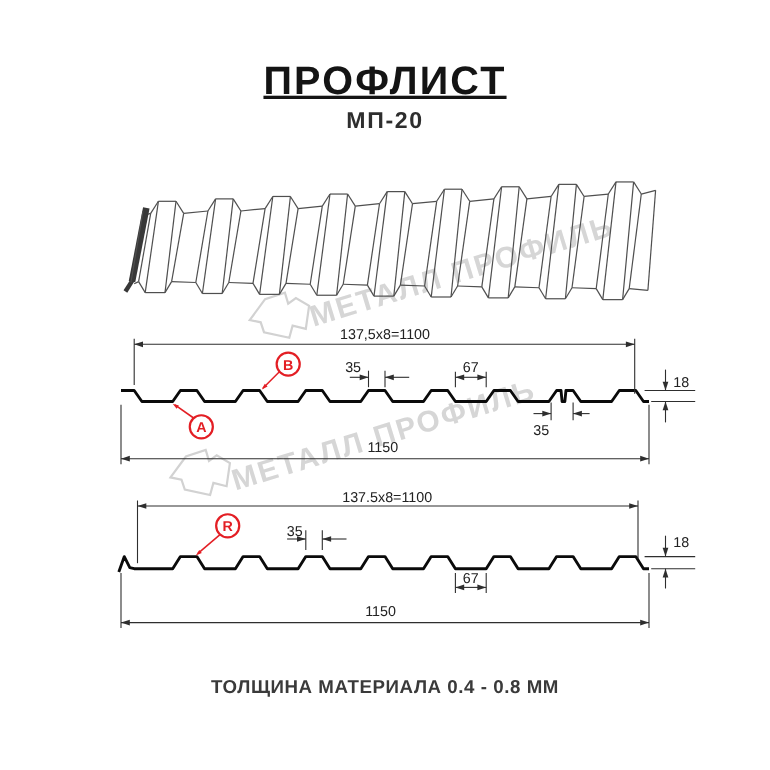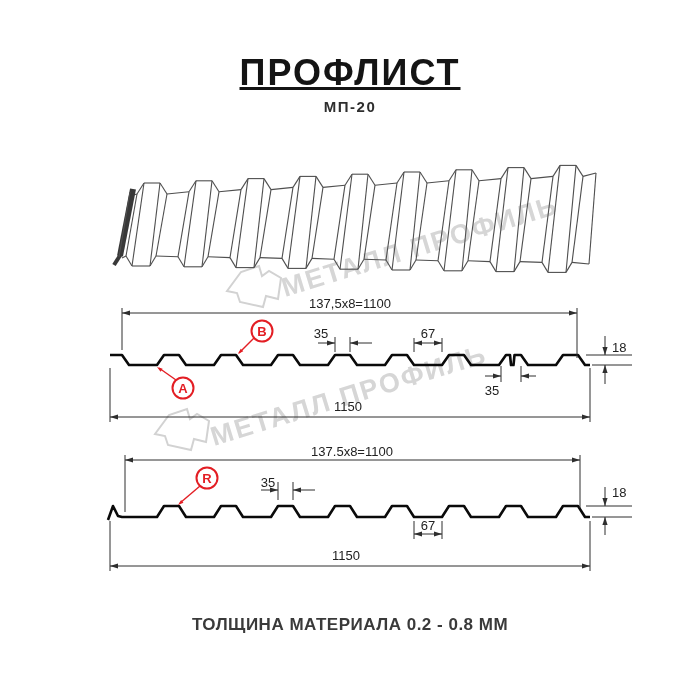--- a/index.html
+++ b/index.html
@@ -6,21 +6,21 @@
   body{
     width:700px;height:700px;background:#ffffff;position:relative;overflow:hidden;
     font-family:"Liberation Sans", sans-serif;
   }
   .page-title{
     position:absolute;top:52px;left:0;width:700px;text-align:center;
     font-size:36px;font-weight:bold;letter-spacing:2px;color:#141414;text-decoration:underline;
   }
   .page-subtitle{
     position:absolute;top:98px;left:0;width:700px;text-align:center;
-    font-size:15px;font-weight:bold;letter-spacing:1.5px;color:#2e2e2e;
+    font-size:21px;font-weight:bold;letter-spacing:1.5px;color:#2e2e2e;
   }
   .footer-note{
     position:absolute;top:615px;left:0;width:700px;text-align:center;
     font-size:17px;font-weight:bold;letter-spacing:0.5px;color:#3a3a3a;
   }
   svg{position:absolute;top:0;left:0;}
   text.dim{font-family:"Liberation Sans",sans-serif;font-size:13px;fill:#222;}
   text.marker{font-family:"Liberation Sans",sans-serif;font-size:13px;font-weight:bold;fill:#e31e24;}
   text.wm{font-family:"Liberation Sans",sans-serif;font-size:27px;font-weight:bold;letter-spacing:2px;fill:#d6d6d6;}
 </style>
@@ -241,13 +241,13 @@
   <text class="marker" x="183" y="393" text-anchor="middle">A</text>
 
   <text class="dim" x="352" y="456" text-anchor="middle">137.5x8=1100</text>
   <text class="dim" x="268" y="487" text-anchor="middle">35</text>
   <text class="dim" x="428" y="530" text-anchor="middle">67</text>
   <text class="dim" x="612" y="497" text-anchor="start">18</text>
   <text class="dim" x="346" y="560" text-anchor="middle">1150</text>
   <text class="marker" x="207" y="483" text-anchor="middle">R</text>
 </svg>
 
-<div class="footer-note">ТОЛЩИНА МАТЕРИАЛА 0.2 - 0.8 ММ</div>
+<div class="footer-note">ТОЛЩИНА МАТЕРИАЛА 0.4 - 0.8 ММ</div>
 
 </body></html>

